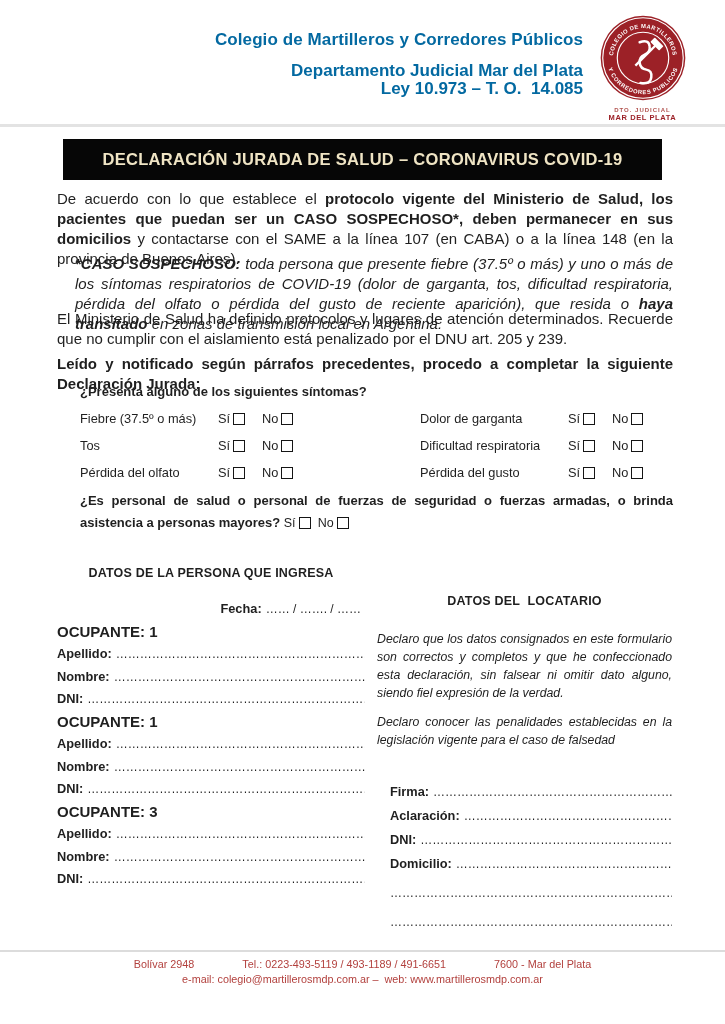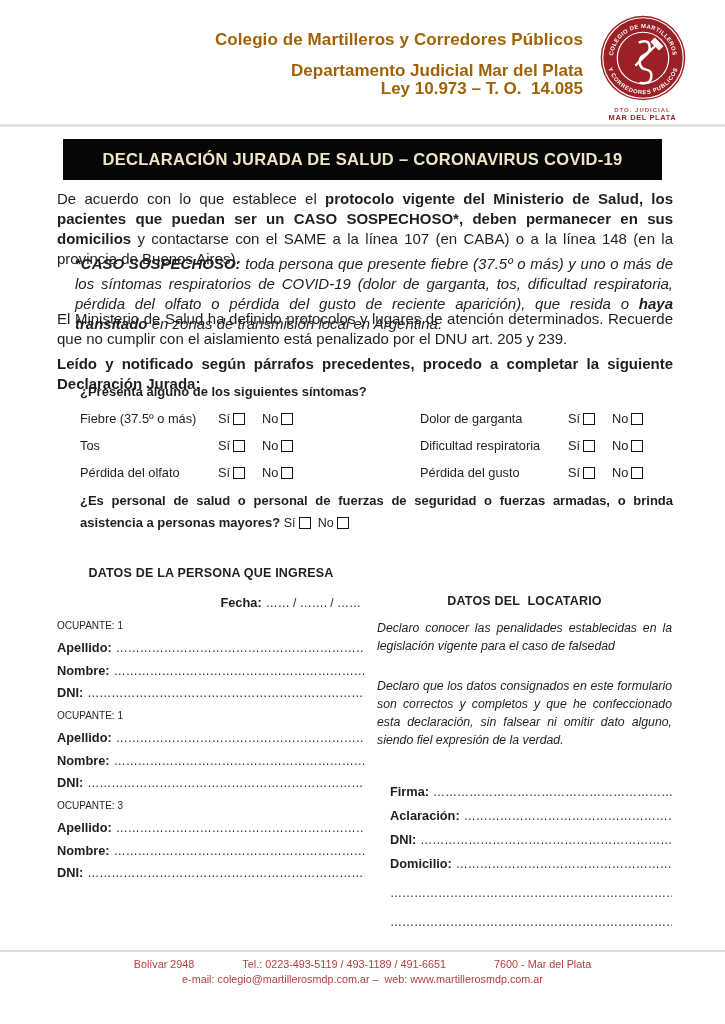--- a/index.html
+++ b/index.html
@@ -3,21 +3,21 @@
 <meta charset="utf-8">
 <style>
   * { margin:0; padding:0; box-sizing:border-box; }
   html,body { background:#888; }
   .page {
     position:relative; width:725px; height:1024px; margin:0 auto;
     background:#ffffff; overflow:hidden;
     font-family:"Liberation Sans","DejaVu Sans",sans-serif; color:#1f1f1f;
   }
   
-  .header-text { position:absolute; top:30px; right:142px; text-align:right; color:#a16207; }
+  .header-text { position:absolute; top:30px; right:142px; text-align:right; color:#0369a1; }
   .org-title   { font-size:17px; font-weight:bold; margin-bottom:12px; letter-spacing:.1px; }
   .org-sub     { font-size:17px; font-weight:bold; line-height:17.5px; }
   .logo-block  { position:absolute; top:14px; left:595px; width:95px; text-align:center; }
   .logo-caption1 { font-size:6px;  color:#B2534F; letter-spacing:1px; margin-top:1px; font-weight:bold; }
   .logo-caption2 { font-size:7.5px; color:#9C2127; letter-spacing:.6px; font-weight:bold; }
   
   .sep-top    { position:absolute; top:124px; left:0; width:725px; height:3px; background:#E3E3E3; }
   .sep-footer { position:absolute; top:950px; left:0; width:725px; height:2px; background:#DCDCDC; }
   
   .banner {
@@ -46,27 +46,27 @@
   .chk { display:inline-block; width:12px; height:12px; border:1.4px solid #151515; background:#fff; margin-left:3px; flex:none; }
   
   .personnel { position:absolute; top:490px; left:80px; width:593px; font-size:13px; line-height:21.5px; text-align:justify; }
   .personnel .q { font-weight:bold; }
   .personnel .yn-inline { font-size:12.5px; }
   .personnel .chk { vertical-align:-2px; }
   
   .col-left  { position:absolute; top:566px; left:57px;  width:308px; }
   .col-right { position:absolute; top:594px; left:377px; width:295px; }
   .col-head  { font-size:12.5px; font-weight:bold; text-align:center; letter-spacing:.2px; }
-  .fields { margin-top:12px; }
+  .fields { margin-top:18px; }
   .frow { display:flex; align-items:baseline; line-height:22.5px; font-size:12.8px; }
   .frow .lbl { font-weight:bold; white-space:nowrap; }
   .frow .dots { flex:1; overflow:hidden; white-space:nowrap; font-size:12px; margin-left:4px; }
   .frow.fecha { justify-content:flex-end; padding-right:4px; }
   .frow.fecha .dots { flex:none; }
-  .occ-title { font-weight:normal; font-size:10px; line-height:22.5px; }
+  .occ-title { font-weight:bold; font-size:15px; line-height:22.5px; }
   .decl { font-size:12.3px; font-style:italic; line-height:18px; text-align:justify; }
   .decl-1 { margin-top:22px; }
   .decl-2 { margin-top:11px; }
   .col-right .fields { margin-top:31px; padding-left:13px; }
   .col-right .frow { line-height:23px; }
   .frow.dots-only { margin-top:6px; }
   .frow.dots-only .dots { margin-left:0; }
   
   .footer { position:absolute; top:957px; left:0; width:725px; color:#B2403D; font-size:10.8px; line-height:15px; text-align:center; }
   .footer-row1 { display:flex; justify-content:center; gap:48px; }
@@ -246,22 +246,22 @@
       </div>
       <div class="frow">
         <span class="lbl">DNI:</span>
         <span class="dots">………………………………………………………………………………</span>
       </div>
     </div>
   </div>
 
   <div class="col-right">
     <div class="col-head">DATOS DEL&nbsp; LOCATARIO</div>
+    <p class="decl decl-1">Declaro que los datos consignados en este formulario son correctos y completos y que he confeccionado esta declaración, sin falsear ni omitir dato alguno, siendo fiel expresión de la verdad.</p>
     <p class="decl decl-2">Declaro conocer las penalidades establecidas en la legislación vigente para el caso de falsedad</p>
-    <p class="decl decl-1">Declaro que los datos consignados en este formulario son correctos y completos y que he confeccionado esta declaración, sin falsear ni omitir dato alguno, siendo fiel expresión de la verdad.</p>
     <div class="fields">
       <div class="frow">
         <span class="lbl">Firma:</span>
         <span class="dots">………………………………………………………………………………</span>
       </div>
       <div class="frow">
         <span class="lbl">Aclaración:</span>
         <span class="dots">………………………………………………………………………………</span>
       </div>
       <div class="frow">

